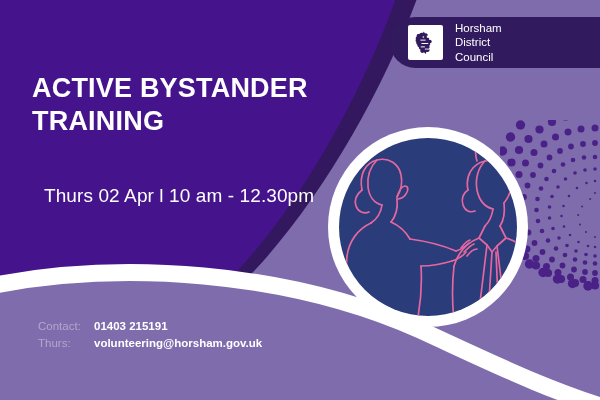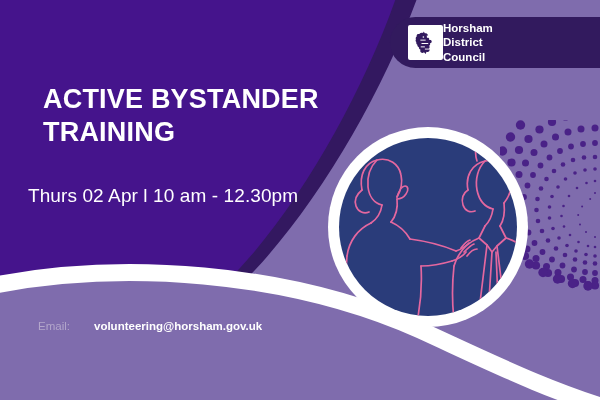--- a/index.html
+++ b/index.html
@@ -31,27 +31,27 @@
     top: 72px;
     width: 330px;
     z-index: 20;
   }
   #poster-title {
     color: #ffffff;
     font-size: 27px;
     font-weight: bold;
     line-height: 1.22;
     letter-spacing: 0.2px;
-    margin: 11px;
+    margin: 0;
     text-transform: uppercase;
     white-space: pre-line;
   }
   #poster-datetime {
     position: absolute;
-    left: 28px;
+    left: 44px;
     top: 185px;
     color: #ffffff;
     font-size: 19px;
     font-weight: normal;
     letter-spacing: 0.1px;
     z-index: 20;
     white-space: nowrap;
   }
 
   
@@ -74,24 +74,24 @@
     background: #ffffff;
     margin-left: 18px;
     border-radius: 2px;
     display: flex;
     align-items: center;
     justify-content: center;
     flex: none;
   }
   #logo-crest svg { display: block; }
   #logo-text {
-    margin-left: 0;
+    margin-left: 12px;
     color: #ffffff;
     font-size: 11.5px;
-    font-weight: bold;
+    font-weight: normal;
     line-height: 1.26;
     white-space: pre-line;
   }
 
   
   #contact-block {
     position: absolute;
     left: 38px;
     top: 318px;
     z-index: 20;
@@ -389,20 +389,24 @@
 
   <div id="title-block">
     <h1 id="poster-title">ACTIVE BYSTANDER
 TRAINING</h1>
   </div>
 
   <div id="poster-datetime">Thurs 02 Apr l 10 am - 12.30pm</div>
 
   <div id="contact-block">
     <div class="contact-row">
-      <span class="contact-label">Email:</span>
+      <span class="contact-label">Contact:</span>
+      <span class="contact-value">01403 215191</span>
+    </div>
+    <div class="contact-row">
+      <span class="contact-label">Thurs:</span>
       <span class="contact-value">volunteering@horsham.gov.uk</span>
     </div>
     <div class="contact-row">
     </div>
   </div>
 
 </div>
 
 </body></html>

